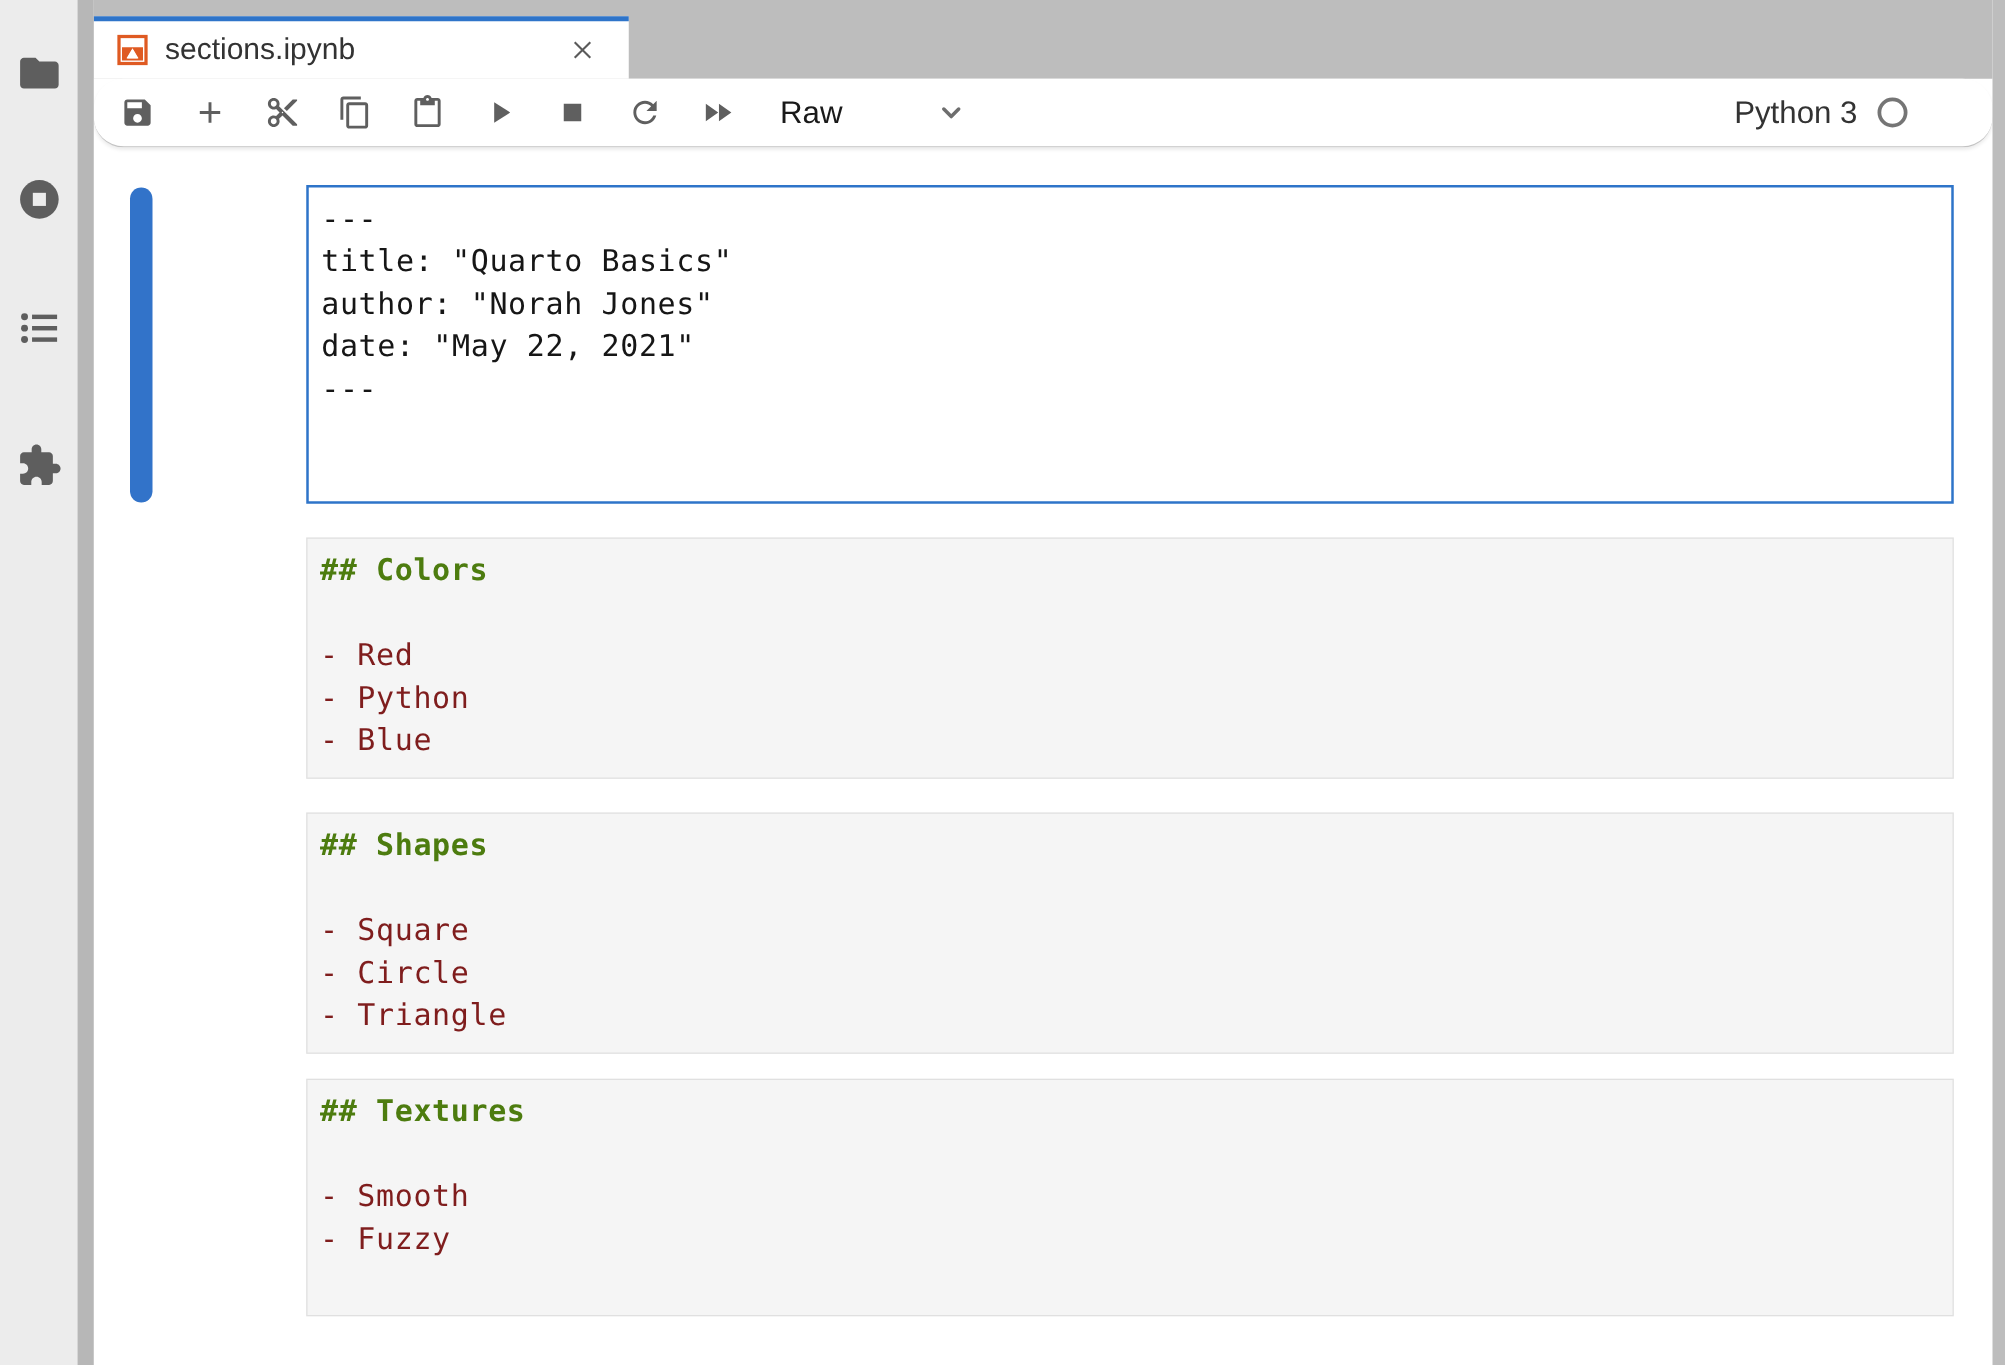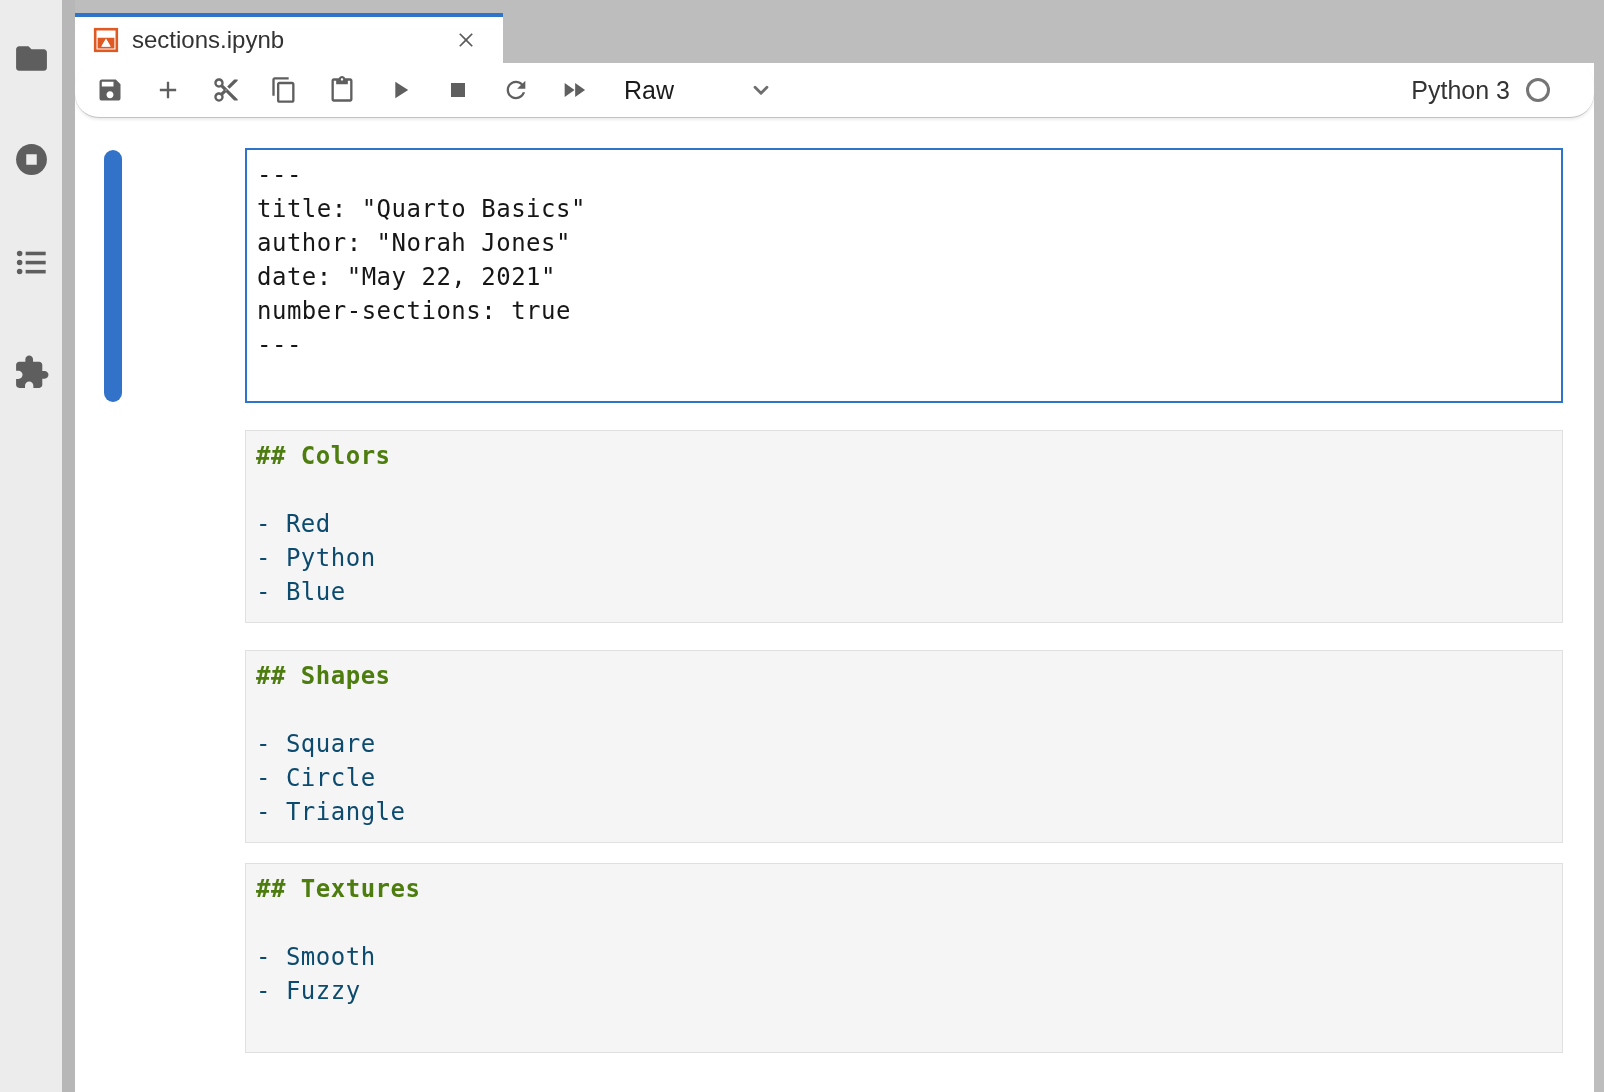--- a/index.html
+++ b/index.html
@@ -52,21 +52,21 @@
     width: 28px; height: 28px; margin-left: 30px; flex: 0 0 auto;
     display: flex; align-items: center; justify-content: center; cursor: pointer;
   }
   .tb-btn:first-child { margin-left: 21px; }
   .tb-btn svg { width: 28px; height: 28px; fill: #5f5f5f; }
   .celltype {
     margin-left: 36px; display: flex; align-items: center; cursor: pointer;
   }
   .celltype-value { font-size: 25px; color: #1a1a1a; }
   .celltype svg { width: 26px; height: 26px; margin-left: 74px; stroke: #6e6e6e; fill: none; stroke-width: 2.6; }
-  .kernel-area { margin-left: auto; display: flex; align-items: center; padding-right: 44px; }
+  .kernel-area { margin-left: auto; display: flex; align-items: center; padding-right: 68px; }
   .kernel-name { font-size: 25px; color: #333; cursor: pointer; }
   .kernel-status {
     width: 24px; height: 24px; margin-left: 16px; border-radius: 50%;
     border: 3px solid #757575; background: transparent; cursor: pointer; flex: 0 0 auto;
   }
 
   
   .notebook { position: absolute; left: 75px; top: 118px; width: 1519px; height: 974px; background: #fff; }
 
   .collapser {
@@ -84,21 +84,21 @@
     border: 2px solid #2e74c9;
   }
   .cell-md { background: #f5f5f5; border: 1px solid #e0e0e0; }
   .cell-md-1 { top: 430px; height: 193px; }
   .cell-md-2 { top: 650px; height: 193px; }
   .cell-md-3 { top: 863px; height: 190px; }
 
   .code-line { height: 34px; color: #161616; white-space: pre; }
   .md-header { height: 34px; color: #4d7c0f; font-weight: bold; white-space: pre; }
   .md-blank  { height: 34px; }
-  .md-item   { height: 34px; color: #0c4a6e; white-space: pre; }
+  .md-item   { height: 34px; color: #7f1d1d; white-space: pre; }
 </style>
 </head>
 <body>
 
 <div class="screen">
 
   <div class="activity-bar">
     <div class="activity-item" style="top:27px;">
       <svg viewBox="0 0 24 24">
           <path d="M10 4H4c-1.1 0-1.99.9-1.99 2L2 18c0 1.1.9 2 2 2h16c1.1 0 2-.9 2-2V8c0-1.1-.9-2-2-2h-8l-2-2z"></path>
@@ -201,21 +201,20 @@
 
   <div class="notebook"></div>
 
   <div class="collapser"></div>
 
   <div class="cell cell-raw-active">
     <div class="code-line">---</div>
     <div class="code-line">title: "Quarto Basics"</div>
     <div class="code-line">author: "Norah Jones"</div>
     <div class="code-line">date: "May 22, 2021"</div>
-    <div class="code-line">number-sections: true</div>
     <div class="code-line">---</div>
   </div>
 
   <div class="cell cell-md cell-md-1">
     <div class="md-header">## Colors</div>
     <div class="md-blank"></div>
     <div class="md-item">- Red</div>
     <div class="md-item">- Python</div>
     <div class="md-item">- Blue</div>
   </div>

